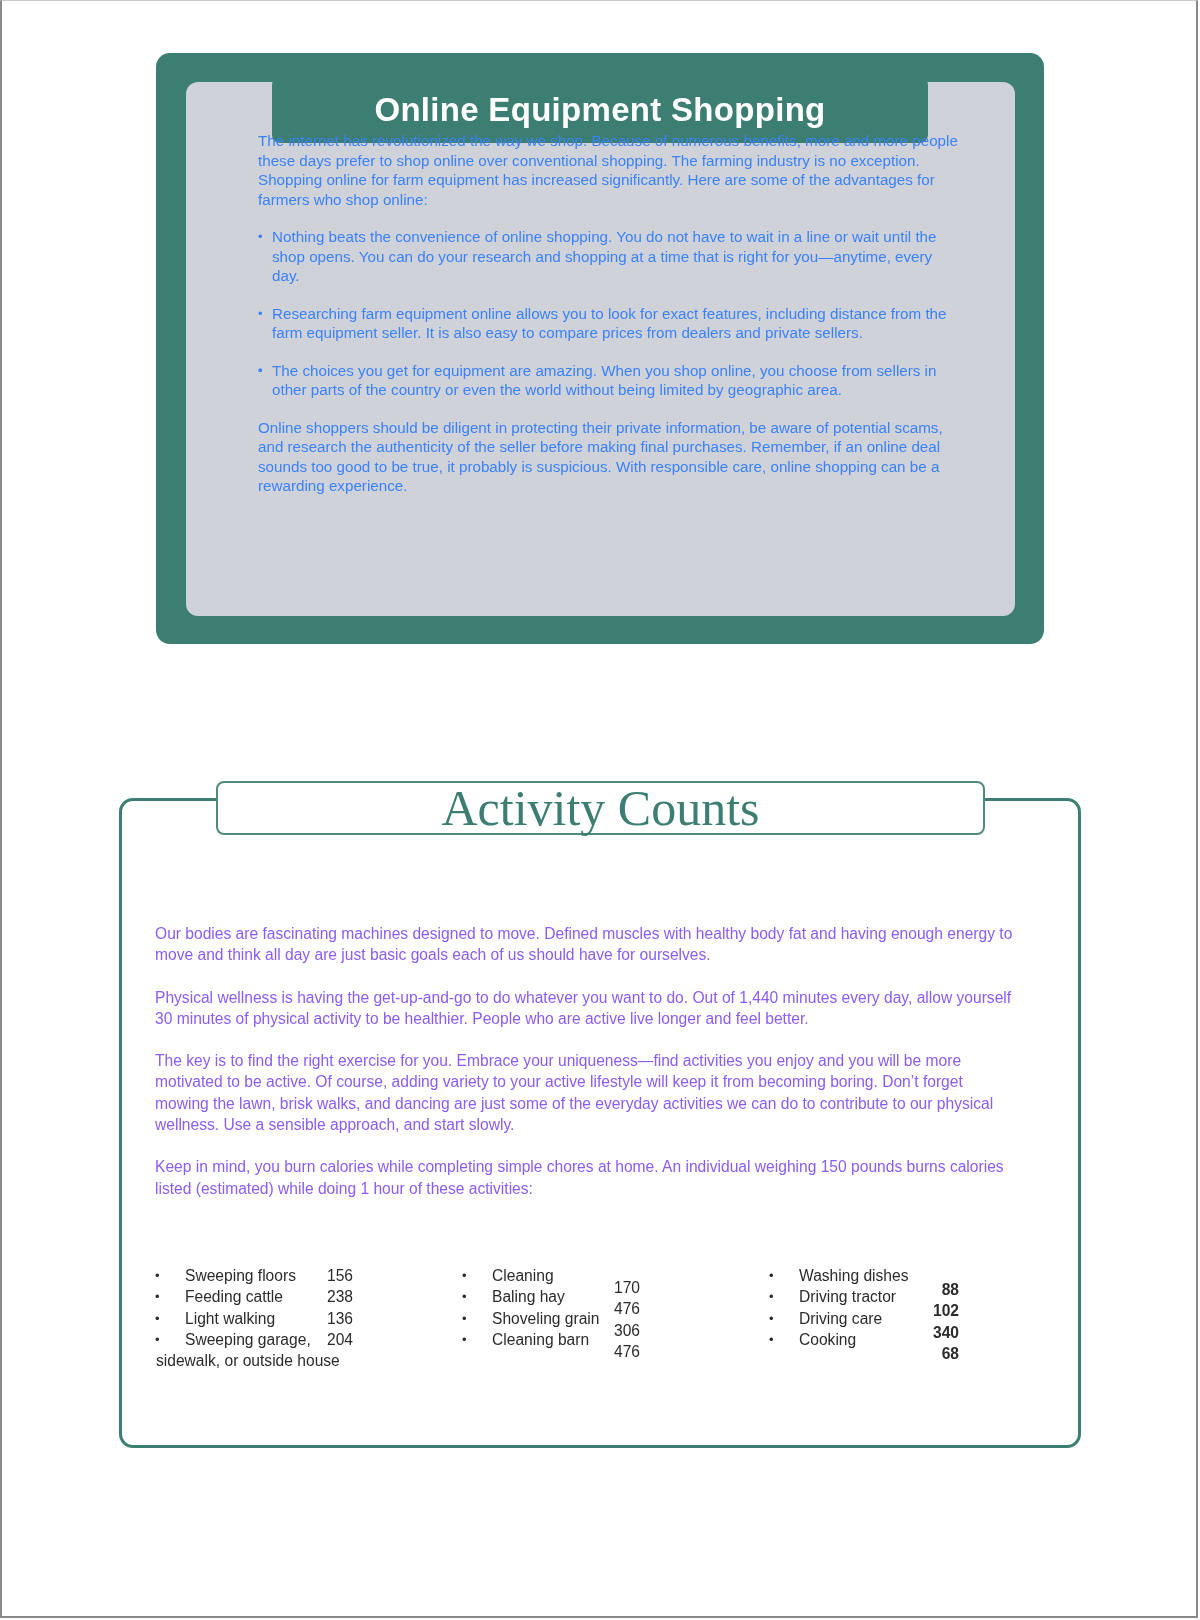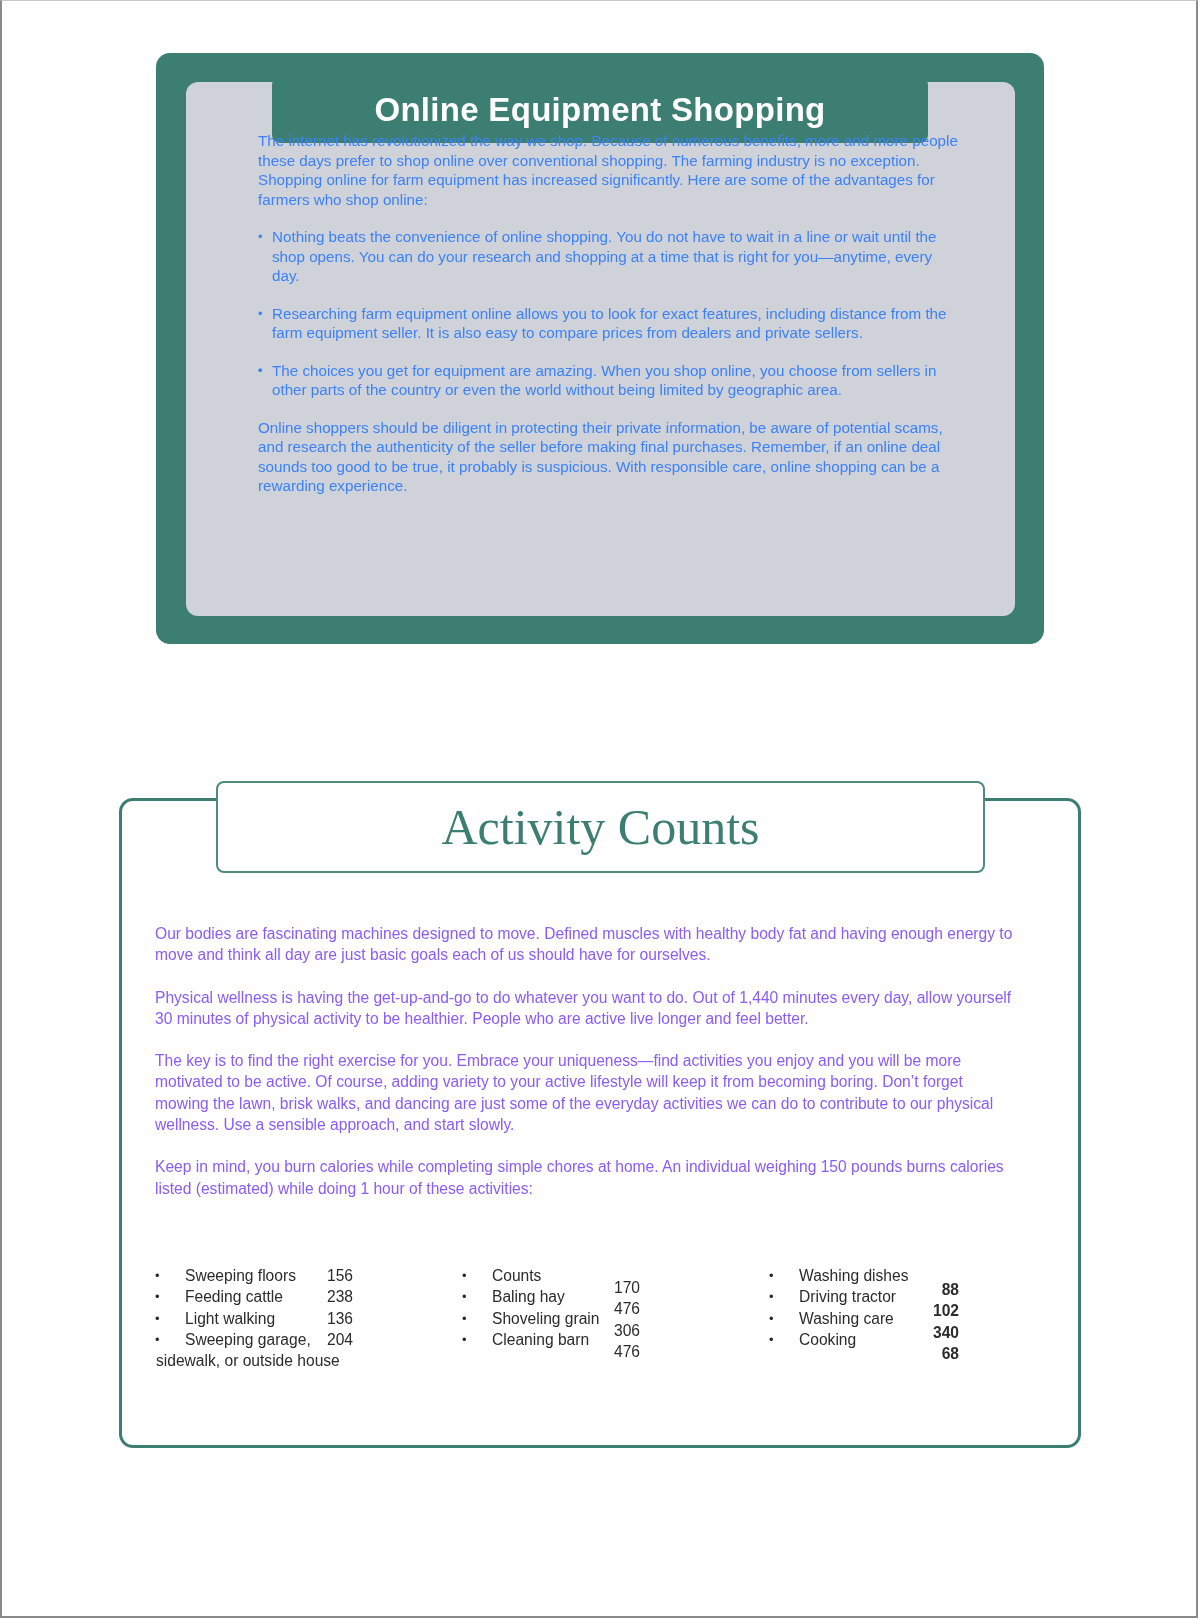--- a/index.html
+++ b/index.html
@@ -46,21 +46,21 @@
       position: absolute; left: 0; top: 0; font-size: 13px;
     }
 
     
     .act-outer {
       position: absolute; left: 119px; top: 798px; width: 962px; height: 650px;
       border: 3px solid #3c7f72; border-radius: 14px; box-sizing: border-box;
       background: #ffffff;
     }
     .act-title-tab {
-      position: absolute; left: 216px; top: 781px; width: 769px; height: 92px;
+      position: absolute; left: 216px; top: 781px; width: 769px; height: 54px;
       border: 2px solid #4f8a7e; border-radius: 8px; background: #ffffff;
       box-sizing: border-box;
       display: flex; align-items: center; justify-content: center;
     }
     .act-title {
       color: #3c7f72; font-family: "Liberation Serif", "DejaVu Serif", serif;
       font-size: 50px; font-weight: normal; margin: 0;
     }
     .act-content {
       position: absolute; left: 155px; top: 923px; width: 860px;
@@ -138,21 +138,21 @@
       <div class="cal-row">
           <span class="b">•</span>
           <span class="name">Sweeping garage,</span>
           <span class="val">204</span>
           <span class="cont">sidewalk, or outside house</span>
         </div>
     </div>
     <div class="cal-col c2">
       <div class="cal-row">
           <span class="b">•</span>
-          <span class="name">Counts</span>
+          <span class="name">Cleaning</span>
           <span class="val">170</span>
         </div>
       <div class="cal-row">
           <span class="b">•</span>
           <span class="name">Baling hay</span>
           <span class="val">476</span>
         </div>
       <div class="cal-row">
           <span class="b">•</span>
           <span class="name">Shoveling grain</span>
@@ -170,21 +170,21 @@
           <span class="name">Washing dishes</span>
           <span class="val">88</span>
         </div>
       <div class="cal-row">
           <span class="b">•</span>
           <span class="name">Driving tractor</span>
           <span class="val">102</span>
         </div>
       <div class="cal-row">
           <span class="b">•</span>
-          <span class="name">Washing care</span>
+          <span class="name">Driving care</span>
           <span class="val">340</span>
         </div>
       <div class="cal-row">
           <span class="b">•</span>
           <span class="name">Cooking</span>
           <span class="val">68</span>
         </div>
     </div>
   </div>
 </section>

